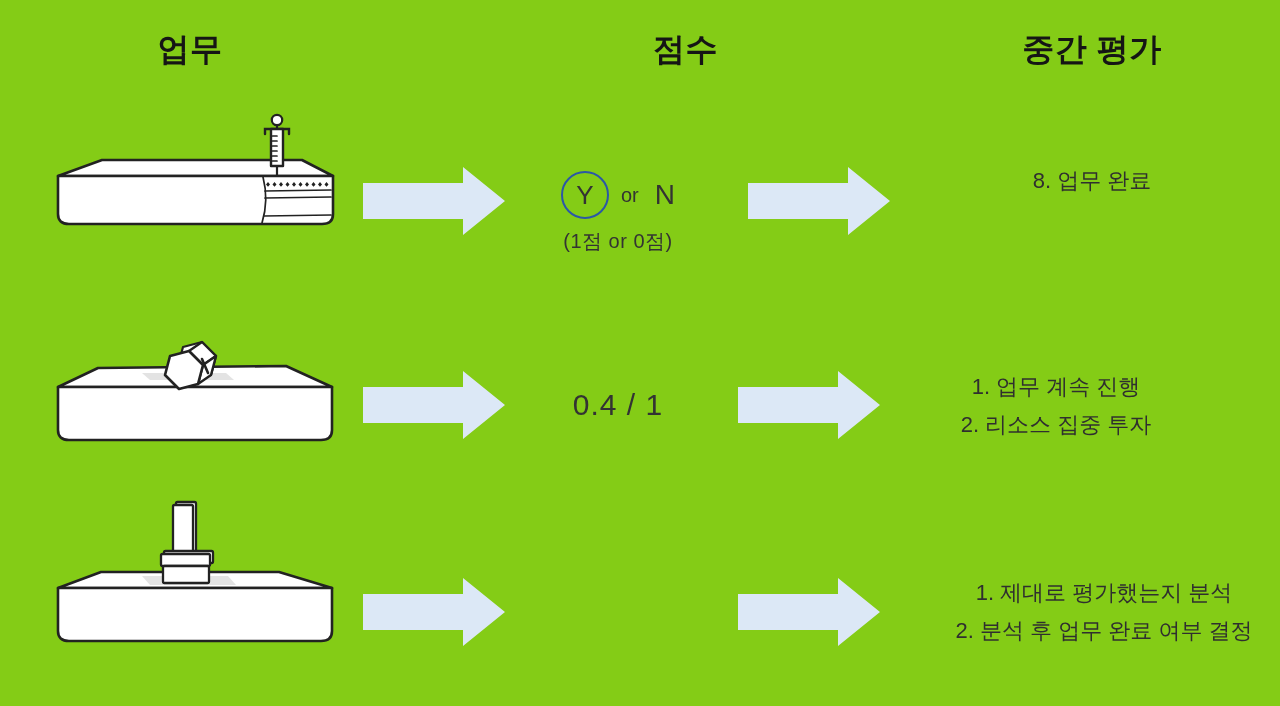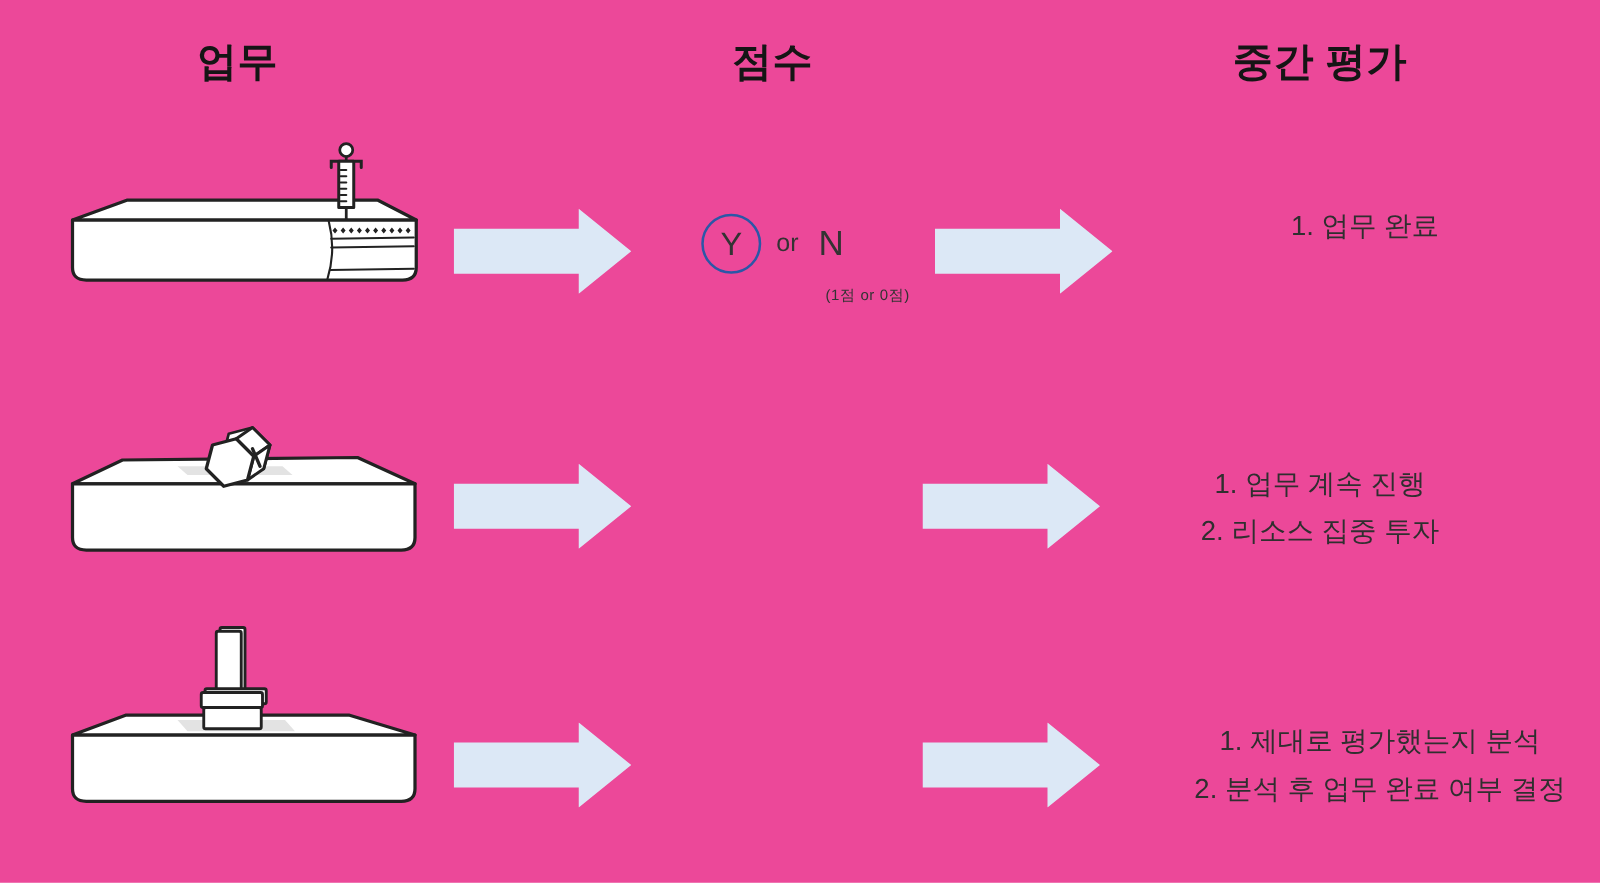--- a/index.html
+++ b/index.html
@@ -4,21 +4,21 @@
 <style>
   html,body{margin:0;padding:0;}
   body{
     background:#f8f8f8;
     font-family:"Liberation Sans","DejaVu Sans",sans-serif;
     color:#333;
   }
   .stage{
     position:relative;
     width:1280px;height:706px;
-    background:#ec4899;
+    background:#84cc16;
     overflow:hidden;
   }
   .abs{position:absolute;}
   .col-header{
     font-size:32px;
     font-weight:700;
     color:#151515;
     text-align:center;
     letter-spacing:0.5px;
   }
@@ -42,24 +42,23 @@
     border-radius:50%;
     display:flex;align-items:center;justify-content:center;
     font-size:26px;
     color:#333;
     flex:0 0 auto;
   }
   .or-label{font-size:20px;}
   .n-label{font-size:28px;margin-left:4px;}
   .score-sub{
     margin-top:9px;
-    font-size:12px;
+    font-size:20px;
     color:#333;
     letter-spacing:0.5px;
-    text-align:right;
   }
   .score-value{
     font-size:30px;
     color:#333;
     letter-spacing:1px;
     text-align:center;
   }
   .eval-block{
     text-align:center;
     font-size:22px;
@@ -71,22 +70,22 @@
   .thin{stroke:#222;stroke-width:1.7;fill:none;stroke-linecap:round;}
   .shadow{fill:#e3e3e3;stroke:none;}
   .dark{fill:#222;stroke:none;}
 </style>
 </head>
 <body>
 
 <div class="stage">
 
   <div class="abs col-header" style="left:90px;top:28px;width:200px;">업무</div>
-  <div class="abs col-header" style="left:518px;top:28px;width:200px;">점수</div>
-  <div class="abs col-header" style="left:906px;top:28px;width:300px;">중간 평가</div>
+  <div class="abs col-header" style="left:518px;top:28px;width:200px;text-align:right;">점수</div>
+  <div class="abs col-header" style="left:942px;top:28px;width:300px;">중간 평가</div>
 
   <div class="abs" style="left:56px;top:112px;">
     <svg class="illu" width="280" height="118" viewBox="0 0 280 118">
       <g>
         <polygon class="ln" points="2,64 46,48 246,48 277,64"></polygon>
         <path class="ln" d="M2,64 H277 V102 Q277,112 266,112 H13 Q2,112 2,102 Z"></path>
         <path class="thin" d="M207,65 Q213,88 206,111"></path>
         <line class="thin" x1="209" y1="79" x2="275" y2="78"></line>
         <line class="thin" x1="209" y1="86" x2="275" y2="85"></line>
         <line class="thin" x1="208" y1="104" x2="275" y2="103"></line>
@@ -123,21 +122,21 @@
     <div class="score-sub">(1점 or 0점)</div>
   </div>
 
   <div class="abs" style="left:748px;top:167px;">
     <svg class="arrow-svg" width="142" height="68" viewBox="0 0 142 68">
         <polygon points="0,16 100,16 100,0 142,34 100,68 100,52 0,52" fill="#dce8f6"></polygon>
       </svg>
   </div>
 
   <div class="abs eval-block" style="left:932px;top:162px;width:320px;">
-    <div>1. 업무 완료</div>
+    <div>8. 업무 완료</div>
   </div>
 
   <div class="abs" style="left:56px;top:332px;">
     <svg class="illu" width="280" height="112" viewBox="0 0 280 112">
       <g>
         <polygon class="ln" points="2,55 42,36 230,34 276,55"></polygon>
         <path class="ln" d="M2,55 H276 V98 Q276,108 265,108 H13 Q2,108 2,98 Z"></path>
       </g>
       <polygon class="shadow" points="86,41 170,41 178,48 94,48"></polygon>
       <g>
@@ -149,20 +148,21 @@
       </g>
     </svg>
   </div>
 
   <div class="abs" style="left:363px;top:371px;">
     <svg class="arrow-svg" width="142" height="68" viewBox="0 0 142 68">
         <polygon points="0,16 100,16 100,0 142,34 100,68 100,52 0,52" fill="#dce8f6"></polygon>
       </svg>
   </div>
 
+  <div class="abs score-value" style="left:518px;top:388px;width:200px;">0.4 / 1</div>
 
   <div class="abs" style="left:738px;top:371px;">
     <svg class="arrow-svg" width="142" height="68" viewBox="0 0 142 68">
         <polygon points="0,16 100,16 100,0 142,34 100,68 100,52 0,52" fill="#dce8f6"></polygon>
       </svg>
   </div>
 
   <div class="abs eval-block" style="left:896px;top:368px;width:320px;">
     <div>1. 업무 계속 진행</div>
     <div>2. 리소스 집중 투자</div>

